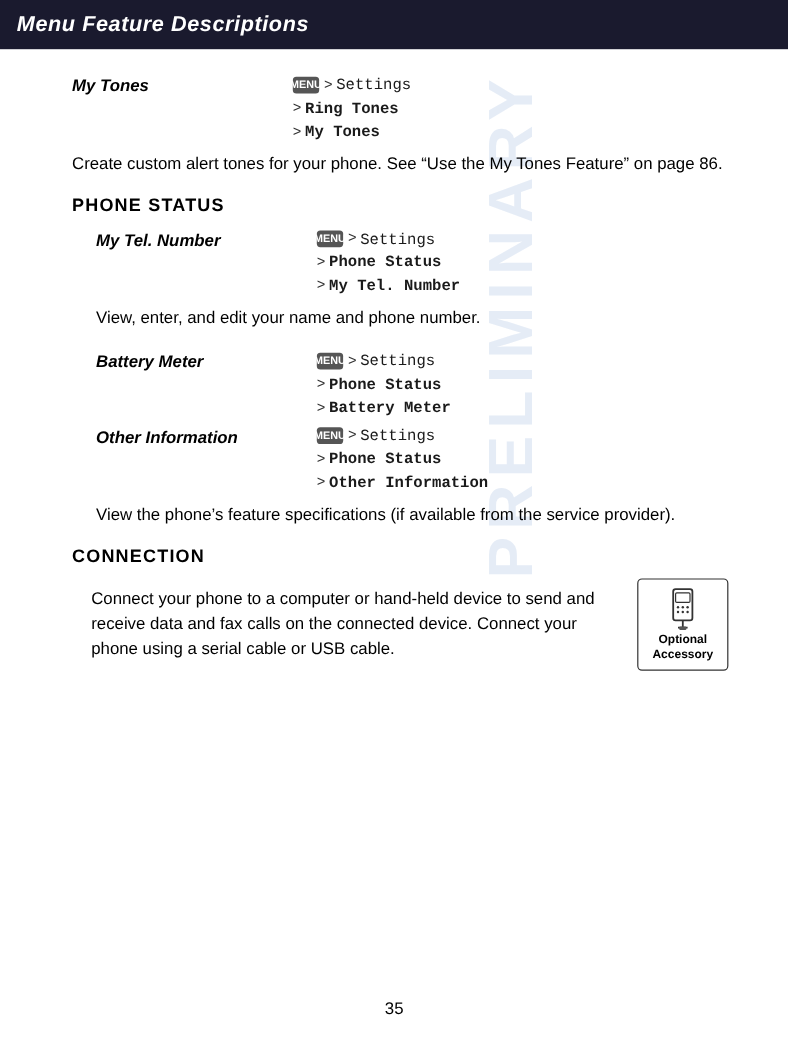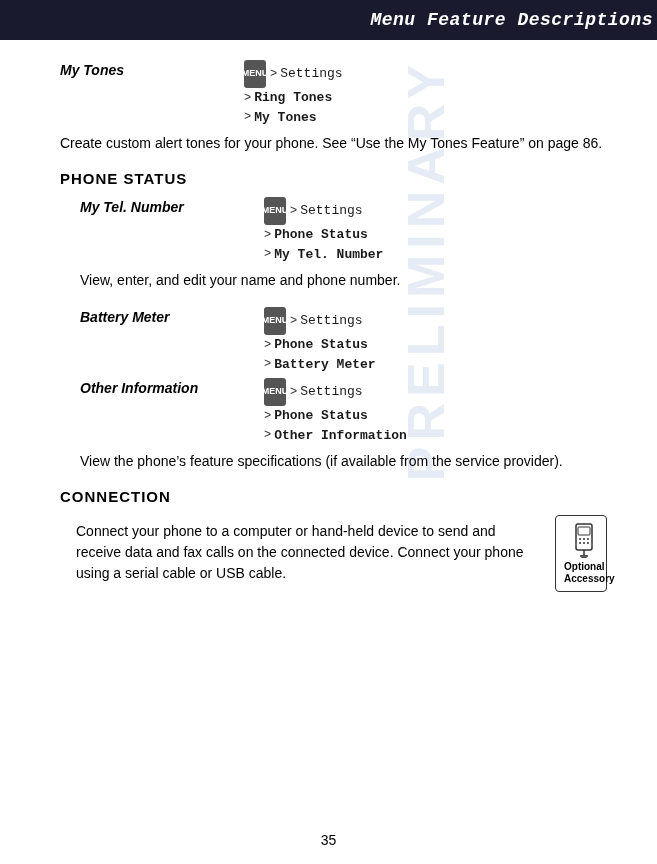--- a/index.html
+++ b/index.html
@@ -10,24 +10,23 @@
       background: #ffffff;
       font-family: Arial, Helvetica, sans-serif;
       font-size: 14px;
       color: #000000;
       position: relative;
       overflow: hidden;
     }
 
     .page-header {
       background: #1a1a2e;
-      text-align: right;
-      padding: 10px 4px;
+      text-align: left;
+      padding: 10px 14px;
       margin-bottom: 0;
-      font-family: Liberation Mono, monospace;
     }
 
     .page-header h1 {
       color: #ffffff;
       font-size: 18px;
       font-style: italic;
       font-weight: bold;
       letter-spacing: 0.5px;
     }
 
@@ -89,21 +88,21 @@
     .menu-icon {
       display: inline-flex;
       align-items: center;
       justify-content: center;
       background: #555;
       color: white;
       font-size: 9px;
       font-weight: bold;
       border-radius: 3px;
       width: 22px;
-      height: 28px;
+      height: 14px;
       margin-right: 4px;
       font-family: Arial, sans-serif;
       flex-shrink: 0;
     }
 
     .path-arrow {
       font-size: 12px;
       margin-right: 3px;
       color: #333;
     }
@@ -155,21 +154,21 @@
       align-items: center;
       margin-left: 16px;
       flex-shrink: 0;
     }
 
     .accessory-box {
       border: 1.5px solid #333;
       border-radius: 4px;
       padding: 6px 8px;
       text-align: center;
-      width: 52px;
+      width: 76px;
     }
 
     .accessory-label-text {
       font-size: 10px;
       font-weight: bold;
       color: #000;
       line-height: 1.2;
       text-align: center;
     }
 

